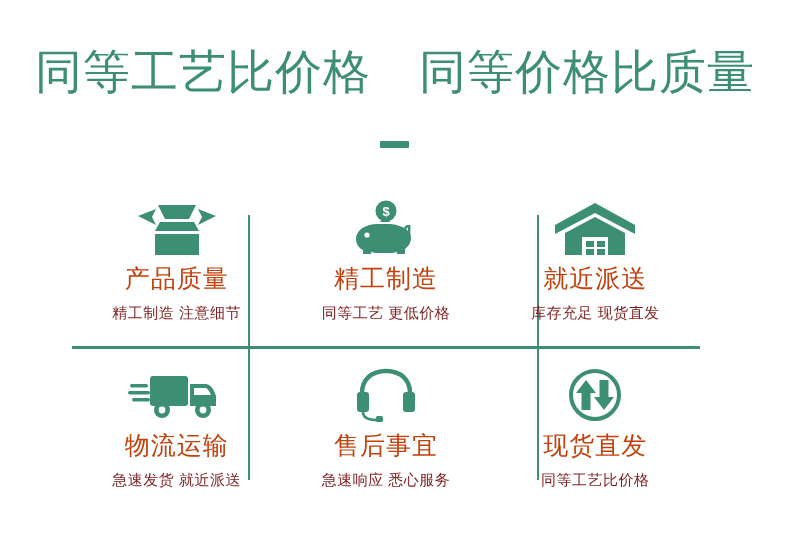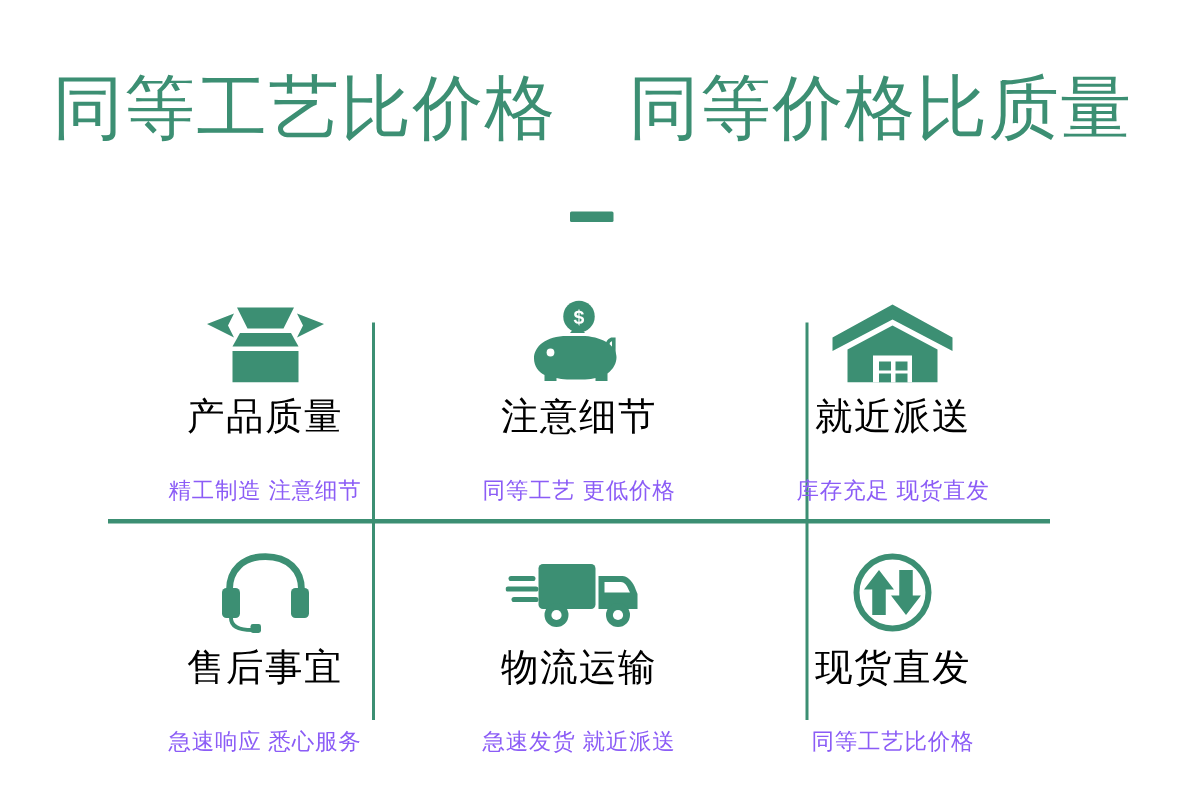--- a/index.html
+++ b/index.html
@@ -67,33 +67,33 @@
     justify-content:flex-start;
     padding-top:14px;
     box-sizing:border-box;
   }
   .cell.row2{padding-top:18px;}
   .icon-wrap{
     height:58px;
     display:flex;align-items:center;justify-content:center;
   }
   .cell-title{
-    color:#000000;
+    color:#c2410c;
     font-size:25px;
     line-height:30px;
     letter-spacing:1px;
     margin-top:6px;
     white-space:pre;
   }
   .cell-sub{
-    color:#8b5cf6;
+    color:#7f1d1d;
     font-size:15px;
     line-height:22px;
     letter-spacing:0.5px;
-    margin-top:24px;
+    margin-top:9px;
     white-space:pre;
   }
   svg{display:block;}
 </style>
 </head>
 <body>
 
 <div class="page">
 
   <div class="header">
@@ -127,52 +127,38 @@
         <div class="icon-wrap">
           <svg width="72" height="56" viewBox="0 0 72 56">
             <circle cx="36" cy="11" r="10.5" fill="#3c8f73"></circle>
             <text x="36" y="16" font-family="Liberation Sans, sans-serif" font-size="13" font-weight="bold" fill="#ffffff" text-anchor="middle">$</text>
             <path d="M55 30 c0-1.6 1.2-3.2 2.6-3.8 l1.6 0 0 9 -1.6 0 c-1.4-.8-2.6-2-2.6-3.6 z" fill="none" stroke="#3c8f73" stroke-width="2.4"></path>
             <path d="M28 24 C14 24 6 31 6 39 C6 44 9 48 13 50 L13 54 L21 54 L21 52 C23 52.5 25 53 28 53 L40 53 C43 53 45 52.5 47 52 L47 54 L55 54 L55 49 C59 46 61 42 61 38 C61 31 53 25 40 24 Z" fill="#3c8f73"></path>
             <circle cx="17" cy="35" r="2.6" fill="#ffffff"></circle>
             <path d="M30 22 l10 0 -5 -6 z" fill="#3c8f73"></path>
           </svg>
         </div>
-        <div class="cell-title">注意细节</div>
+        <div class="cell-title">精工制造</div>
         <div class="cell-sub">同等工艺 更低价格</div>
       </div>
 
       <div class="cell">
         <div class="icon-wrap">
           <svg width="84" height="54" viewBox="0 0 84 54">
             <path d="M42 2 L82 24 L82 33 L42 12 L2 33 L2 24 Z" fill="#3c8f73"></path>
             <path d="M42 16 L72 32 L72 54 L12 54 L12 32 Z" fill="#3c8f73"></path>
             <rect x="29" y="36" width="26" height="18" fill="#ffffff"></rect>
             <rect x="33" y="40" width="8" height="6" fill="#3c8f73"></rect>
             <rect x="44" y="40" width="8" height="6" fill="#3c8f73"></rect>
             <rect x="33" y="48" width="8" height="6" fill="#3c8f73"></rect>
             <rect x="44" y="48" width="8" height="6" fill="#3c8f73"></rect>
           </svg>
         </div>
         <div class="cell-title">就近派送</div>
         <div class="cell-sub">库存充足 现货直发</div>
-      </div>
-
-      <div class="cell row2">
-        <div class="icon-wrap">
-          <svg width="62" height="54" viewBox="0 0 62 54">
-            <path d="M7 30 L7 25 C7 12 16 3 31 3 C46 3 55 12 55 25 L55 30" fill="none" stroke="#3c8f73" stroke-width="4.5" stroke-linecap="round"></path>
-            <rect x="2" y="24" width="12" height="20" rx="3" fill="#3c8f73"></rect>
-            <rect x="48" y="24" width="12" height="20" rx="3" fill="#3c8f73"></rect>
-            <path d="M8 44 C8 50 14 52 22 52" fill="none" stroke="#3c8f73" stroke-width="2.6" stroke-linecap="round"></path>
-            <rect x="21" y="48" width="7" height="6" rx="1.6" fill="#3c8f73"></rect>
-          </svg>
-        </div>
-        <div class="cell-title">售后事宜</div>
-        <div class="cell-sub">急速响应 悉心服务</div>
       </div>
 
       <div class="cell row2">
         <div class="icon-wrap">
           <svg width="98" height="50" viewBox="0 0 98 50">
             <rect x="2" y="14" width="18" height="3.4" rx="1.7" fill="#3c8f73"></rect>
             <rect x="0" y="21" width="22" height="3.4" rx="1.7" fill="#3c8f73"></rect>
             <rect x="4" y="28" width="18" height="3.4" rx="1.7" fill="#3c8f73"></rect>
             <rect x="22" y="6" width="38" height="30" rx="3" fill="#3c8f73"></rect>
             <path d="M62 14 L78 14 C81 14 84 17 86 21 L88 26 L88 36 L62 36 Z" fill="#3c8f73"></path>
@@ -182,20 +168,34 @@
             <circle cx="75" cy="40" r="8" fill="#3c8f73"></circle>
             <circle cx="75" cy="40" r="3.4" fill="#ffffff"></circle>
           </svg>
         </div>
         <div class="cell-title">物流运输</div>
         <div class="cell-sub">急速发货 就近派送</div>
       </div>
 
       <div class="cell row2">
         <div class="icon-wrap">
+          <svg width="62" height="54" viewBox="0 0 62 54">
+            <path d="M7 30 L7 25 C7 12 16 3 31 3 C46 3 55 12 55 25 L55 30" fill="none" stroke="#3c8f73" stroke-width="4.5" stroke-linecap="round"></path>
+            <rect x="2" y="24" width="12" height="20" rx="3" fill="#3c8f73"></rect>
+            <rect x="48" y="24" width="12" height="20" rx="3" fill="#3c8f73"></rect>
+            <path d="M8 44 C8 50 14 52 22 52" fill="none" stroke="#3c8f73" stroke-width="2.6" stroke-linecap="round"></path>
+            <rect x="21" y="48" width="7" height="6" rx="1.6" fill="#3c8f73"></rect>
+          </svg>
+        </div>
+        <div class="cell-title">售后事宜</div>
+        <div class="cell-sub">急速响应 悉心服务</div>
+      </div>
+
+      <div class="cell row2">
+        <div class="icon-wrap">
           <svg width="54" height="54" viewBox="0 0 54 54">
             <circle cx="27" cy="27" r="24" fill="none" stroke="#3c8f73" stroke-width="4"></circle>
             <path d="M18 12 L8 25 L13.5 25 L13.5 42 L22.5 42 L22.5 25 L28 25 Z" fill="#3c8f73"></path>
             <path d="M36 42 L46 29 L40.5 29 L40.5 12 L31.5 12 L31.5 29 L26 29 Z" fill="#3c8f73"></path>
           </svg>
         </div>
         <div class="cell-title">现货直发</div>
         <div class="cell-sub">同等工艺比价格</div>
       </div>
 

